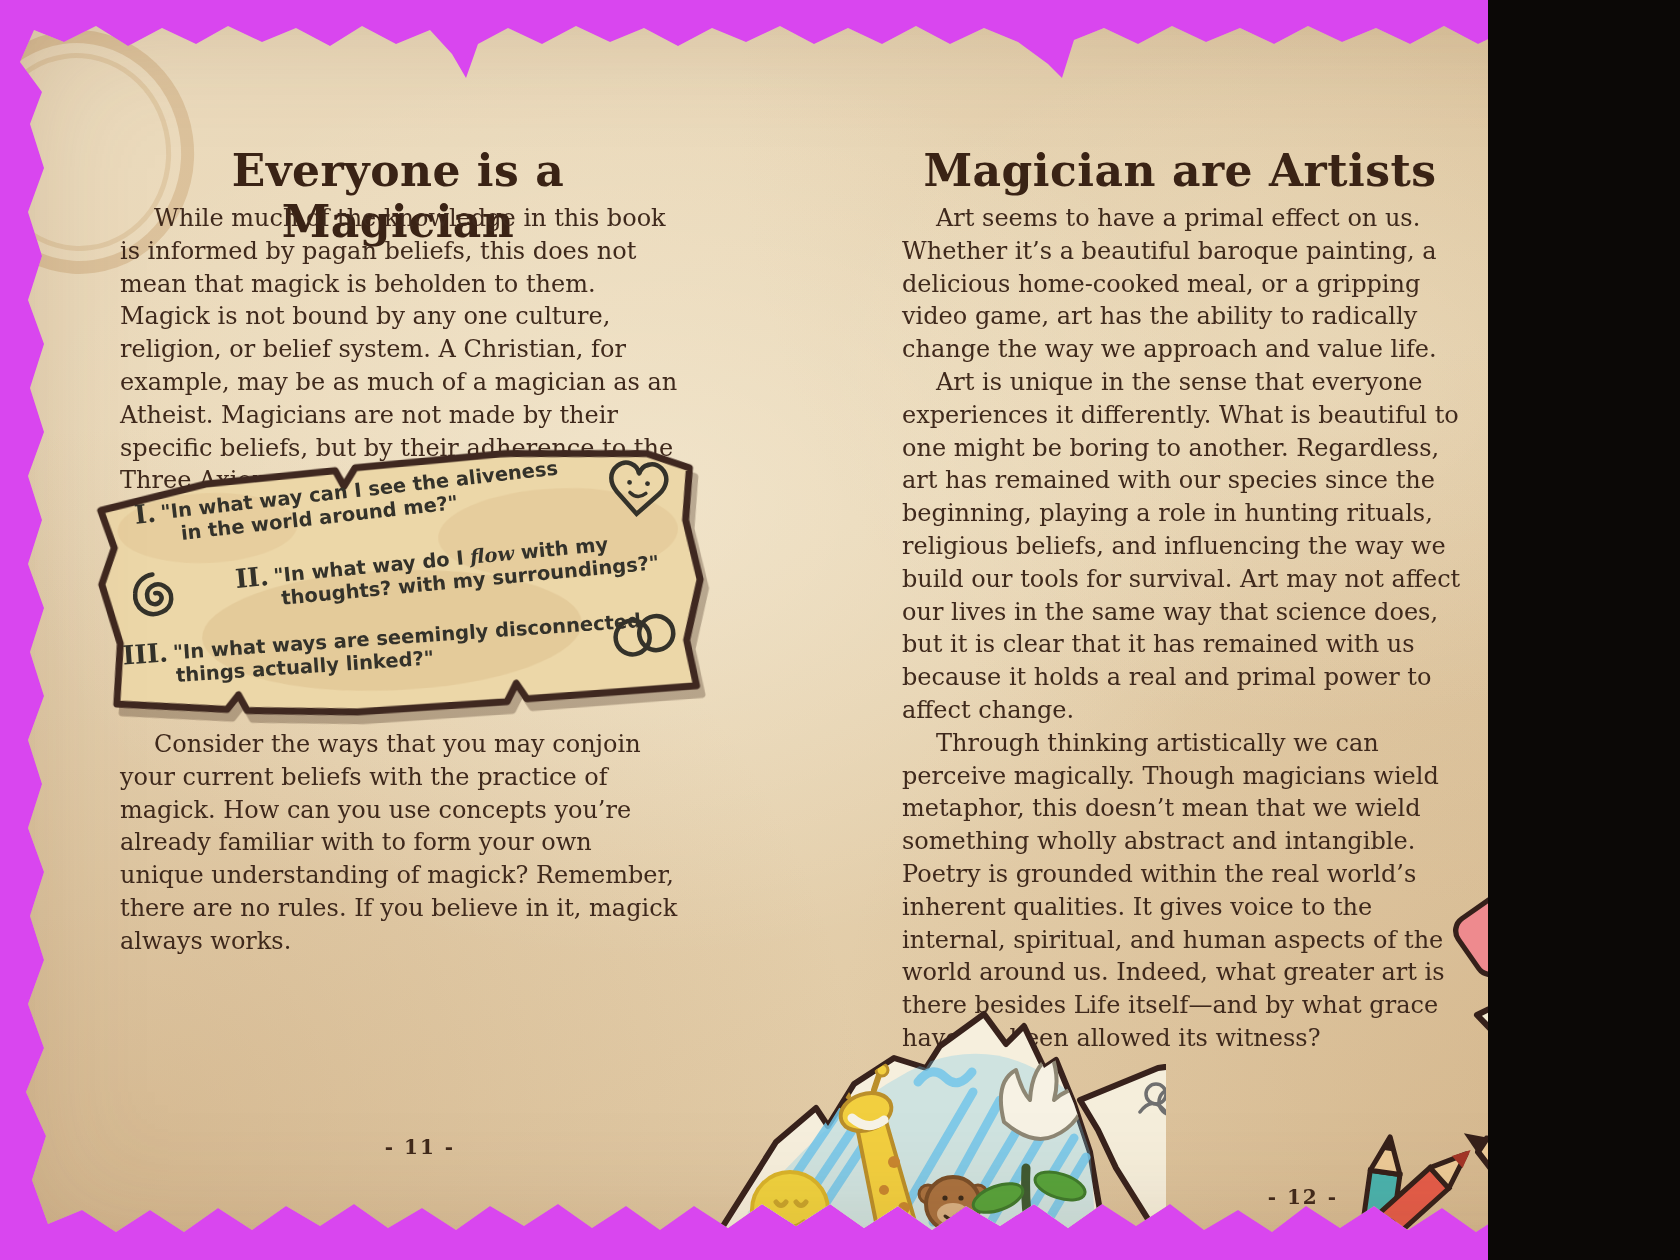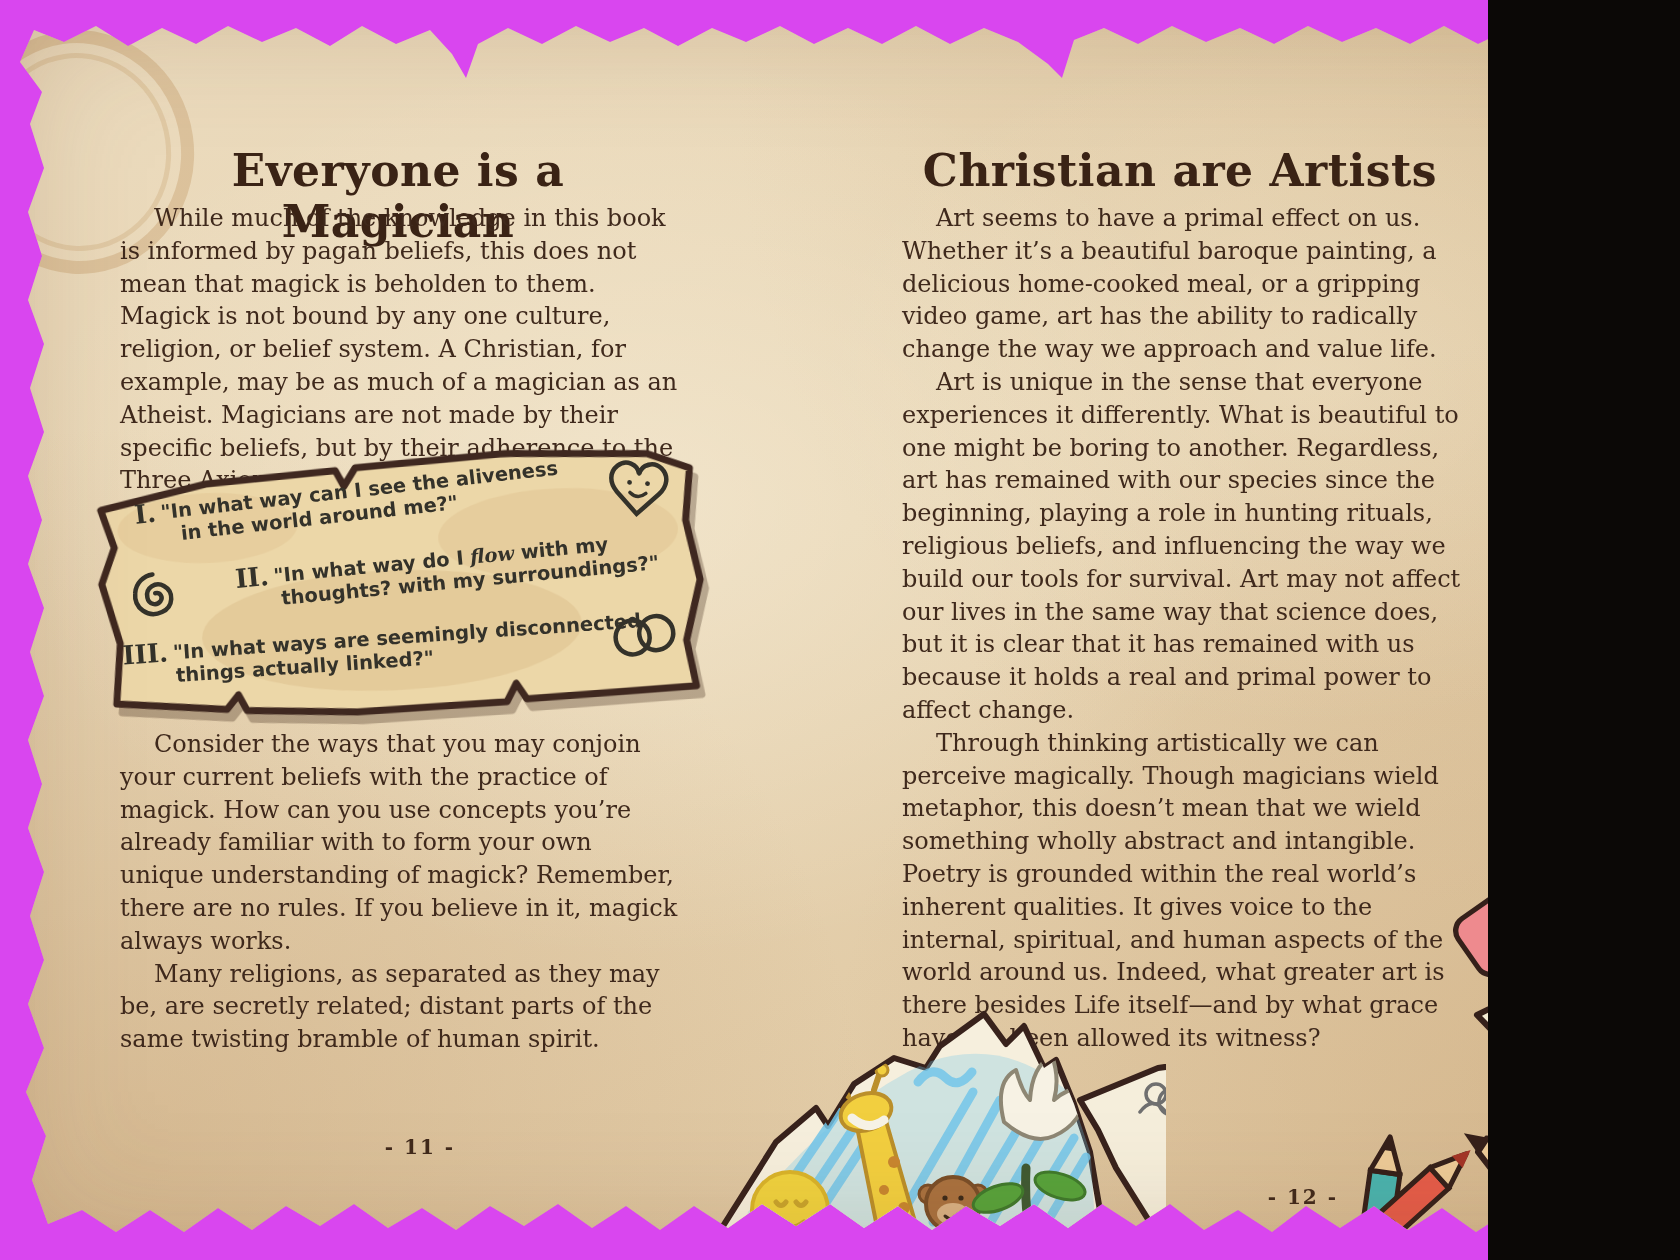--- a/index.html
+++ b/index.html
@@ -98,28 +98,27 @@
         <svg class="doodle" style="left:512px;top:164px;" width="86" height="62" viewBox="0 0 86 62">
           <g transform="rotate(-8 43 31)" fill="none" stroke="#34322a" stroke-width="4.5">
             <circle cx="28" cy="31" r="17"></circle>
             <circle cx="52" cy="31" r="17"></circle>
           </g>
         </svg>
       </div>
 
       <div class="bodycol" style="left:120px;top:728px;">
         <p>Consider the ways that you may conjoin your current beliefs with the practice of magick. How can you use concepts you’re already familiar with to form your own unique understanding of magick? Remember, there are no rules. If you believe in it, magick always works.</p>
-        <p>Many religions, as separated as they may be, are secretly related; distant parts of the same twisting bramble of human spirit.</p>
       </div>
 
       <div class="pagenum" style="left:345px;top:1135px;">- 11 -</div>
     </section>
 
     <section>
-      <h1 class="title" style="left:900px;top:116px;width:560px;">Christian are Artists</h1>
+      <h1 class="title" style="left:900px;top:116px;width:560px;">Magician are Artists</h1>
 
       <div class="bodycol" style="left:902px;top:202px;">
         <p>Art seems to have a primal effect on us. Whether it’s a beautiful baroque painting, a delicious home-cooked meal, or a gripping video game, art has the ability to radically change the way we approach and value life.</p>
         <p>Art is unique in the sense that everyone experiences it differently. What is beautiful to one might be boring to another. Regardless, art has remained with our species since the beginning, playing a role in hunting rituals, religious beliefs, and influencing the way we build our tools for survival. Art may not affect our lives in the same way that science does, but it is clear that it has remained with us because it holds a real and primal power to affect change.</p>
         <p>Through thinking artistically we can perceive magically. Though magicians wield metaphor, this doesn’t mean that we wield something wholly abstract and intangible. Poetry is grounded within the real world’s inherent qualities. It gives voice to the internal, spiritual, and human aspects of the world around us. Indeed, what greater art is there besides Life itself—and by what grace have we been allowed its witness?</p>
       </div>
 
       <div class="pagenum" style="left:1188px;top:1185px;text-align:right;">- 12 -</div>
     </section>
 

